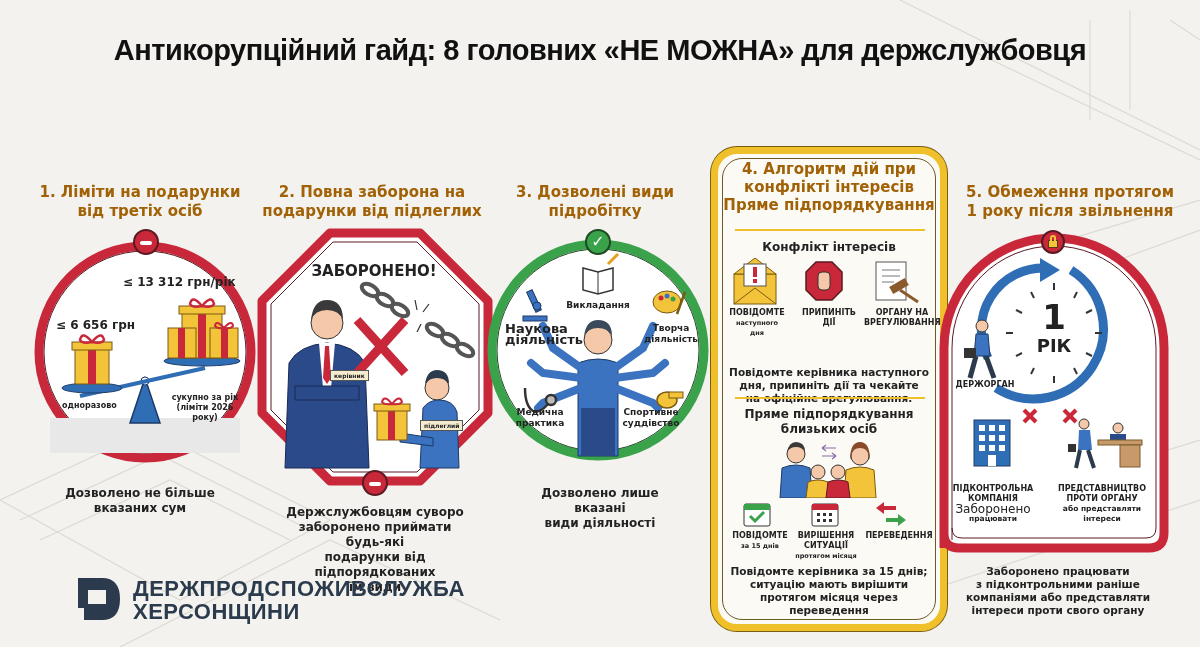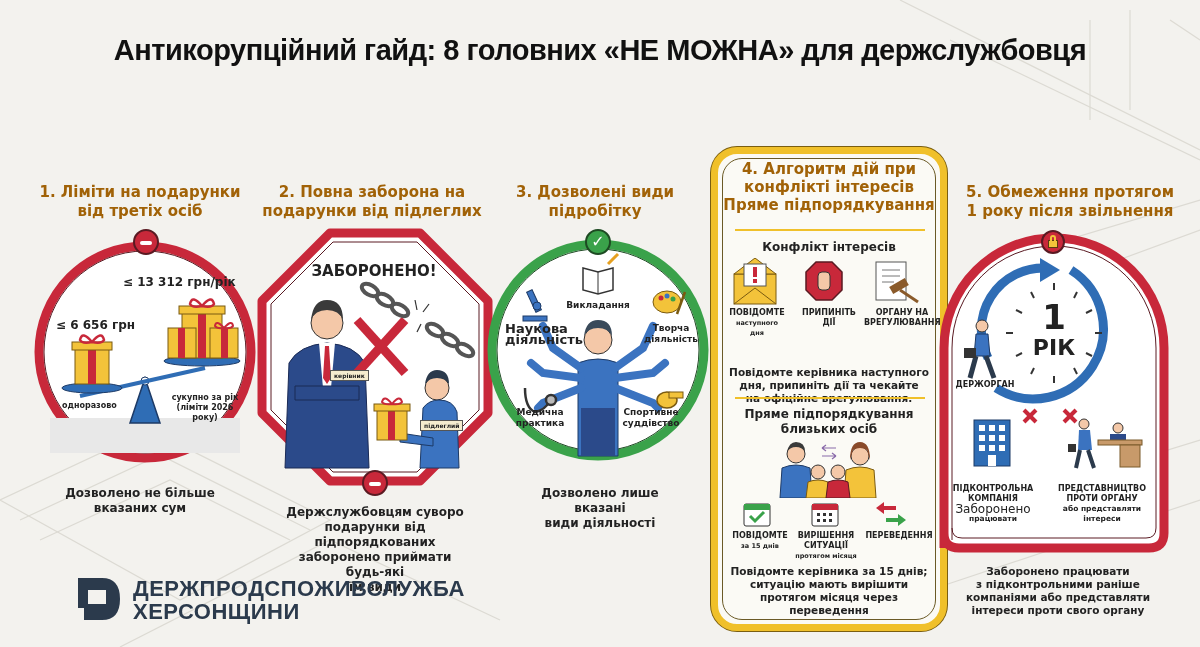--- a/index.html
+++ b/index.html
@@ -164,22 +164,22 @@
     <path d="M137 176 q-8 -10 -10 -2 q2 3 10 2 q8 -10 10 -2 q-2 3 -10 2" fill="none" stroke="#c8283a" stroke-width="2"></path>
   </svg>
   <div class="lbl" style="left:304px; top:262px; width:140px; font-size:15px;">ЗАБОРОНЕНО!</div>
   <div class="tag" style="left:330px; top:370px;">керівник</div>
   <div class="tag" style="left:420px; top:420px;">підлеглий</div>
   <div class="abs" style="left:362px; top:470px; width:26px; height:26px; border-radius:50%; background:#c8283a; border:2px solid #5a1a22;">
     <div style="position:absolute; left:5px; top:10px; width:12px; height:4px; background:#fff; border-radius:2px;"></div>
   </div>
   <div class="caption" style="left:280px; top:505px; width:190px;">
     <div>Держслужбовцям суворо</div>
+    <div>заборонено приймати будь-які</div>
     <div>подарунки від підпорядкованих</div>
-    <div>заборонено приймати будь-які</div>
     <div>їм види</div>
   </div>
 </div>
 
 <div>
   <div class="section-title" style="left:495px; top:183px; width:200px;">
     <div>3. Дозволені види</div>
     <div>підробітку</div>
   </div>
   <svg class="abs" style="left:483px; top:228px;" width="230" height="240">
@@ -439,21 +439,21 @@
       <path d="M34 16 L50 16 L50 24 L34 24 Z" fill="#2b4a8a"></path>
       <rect x="22" y="22" width="44" height="5" fill="#c89a6a" stroke="#7a5a2a"></rect>
       <rect x="44" y="27" width="20" height="22" fill="#c89a6a" stroke="#7a5a2a"></rect>
     </g>
   </svg>
   <div class="abs" style="left:1041px; top:230px; width:24px; height:24px; border-radius:50%; background:#c8283a; border:2px solid #5a1a22;">
     <div style="position:absolute; left:5px; top:8px; width:10px; height:8px; background:#f3c33a; border:1px solid #5a3a10;"></div>
     <div style="position:absolute; left:7px; top:3px; width:6px; height:6px; border:2px solid #f3c33a; border-bottom:none; border-radius:4px 4px 0 0;"></div>
   </div>
   <div class="lbl" style="left:1024px; top:300px; width:60px; font-size:34px; line-height:34px;">1</div>
-  <div class="lbl" style="left:1024px; top:335px; width:60px; font-size:22px;">РІК</div>
+  <div class="lbl" style="left:1024px; top:335px; width:60px; font-size:18px;">РІК</div>
   <div class="lbl" style="left:950px; top:380px; width:70px; font-size:8px;">ДЕРЖОРГАН</div>
   <div class="lbl" style="left:948px; top:484px; width:90px; font-size:8px; line-height:10px;">
     <div>ПІДКОНТРОЛЬНА</div>
     <div>КОМПАНІЯ</div>
     <div style="font-size:12px; font-weight:normal;">Заборонено</div>
     <div style="font-size:7.5px; font-weight:bold;">працювати</div>
   </div>
   <div class="lbl" style="left:1052px; top:484px; width:100px; font-size:8px; line-height:10px;">
     <div>ПРЕДСТАВНИЦТВО</div>
     <div>ПРОТИ ОРГАНУ</div>

